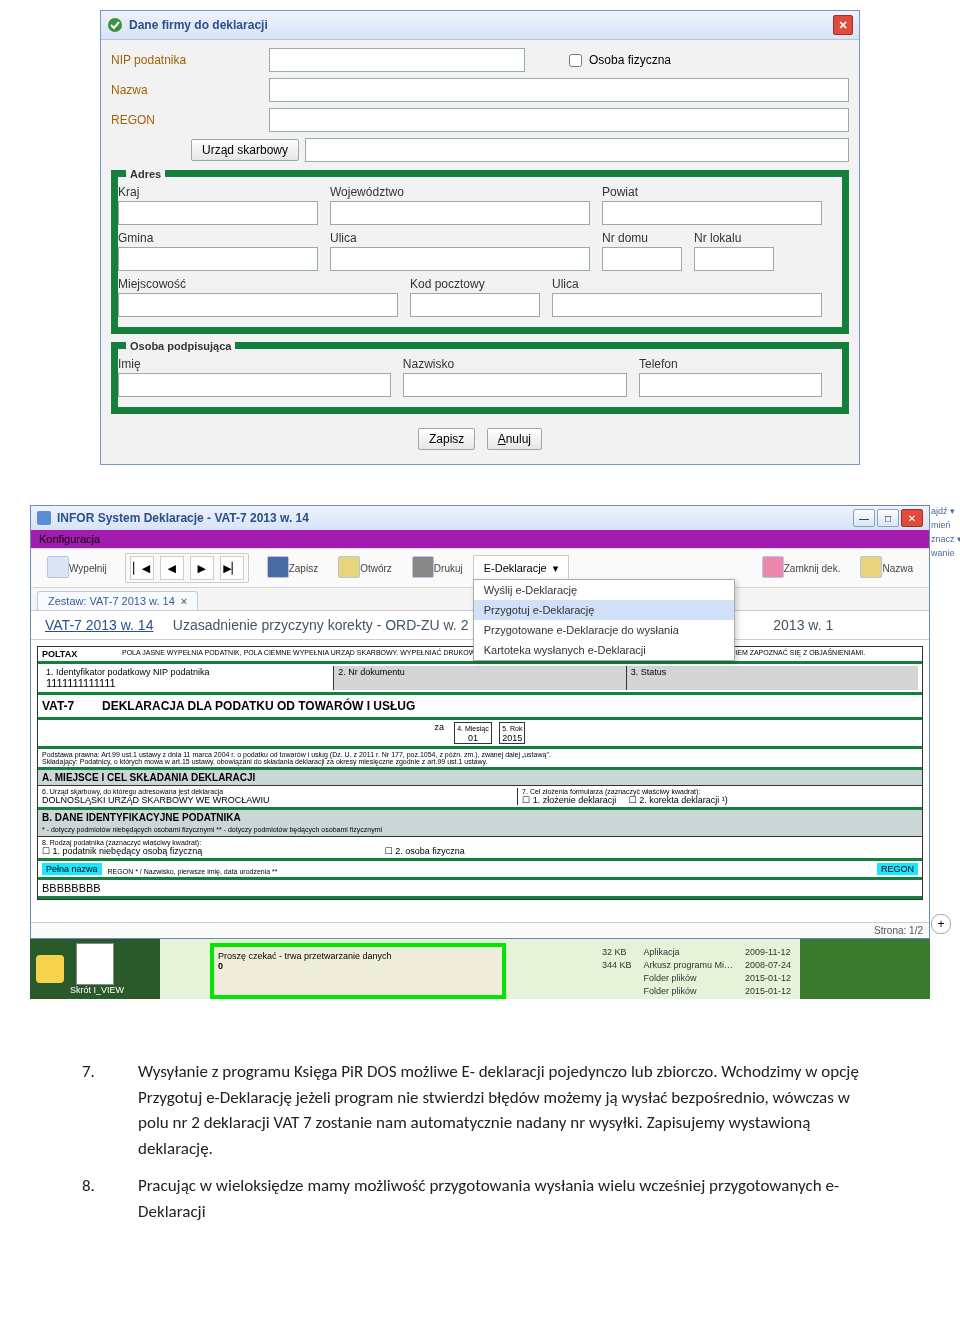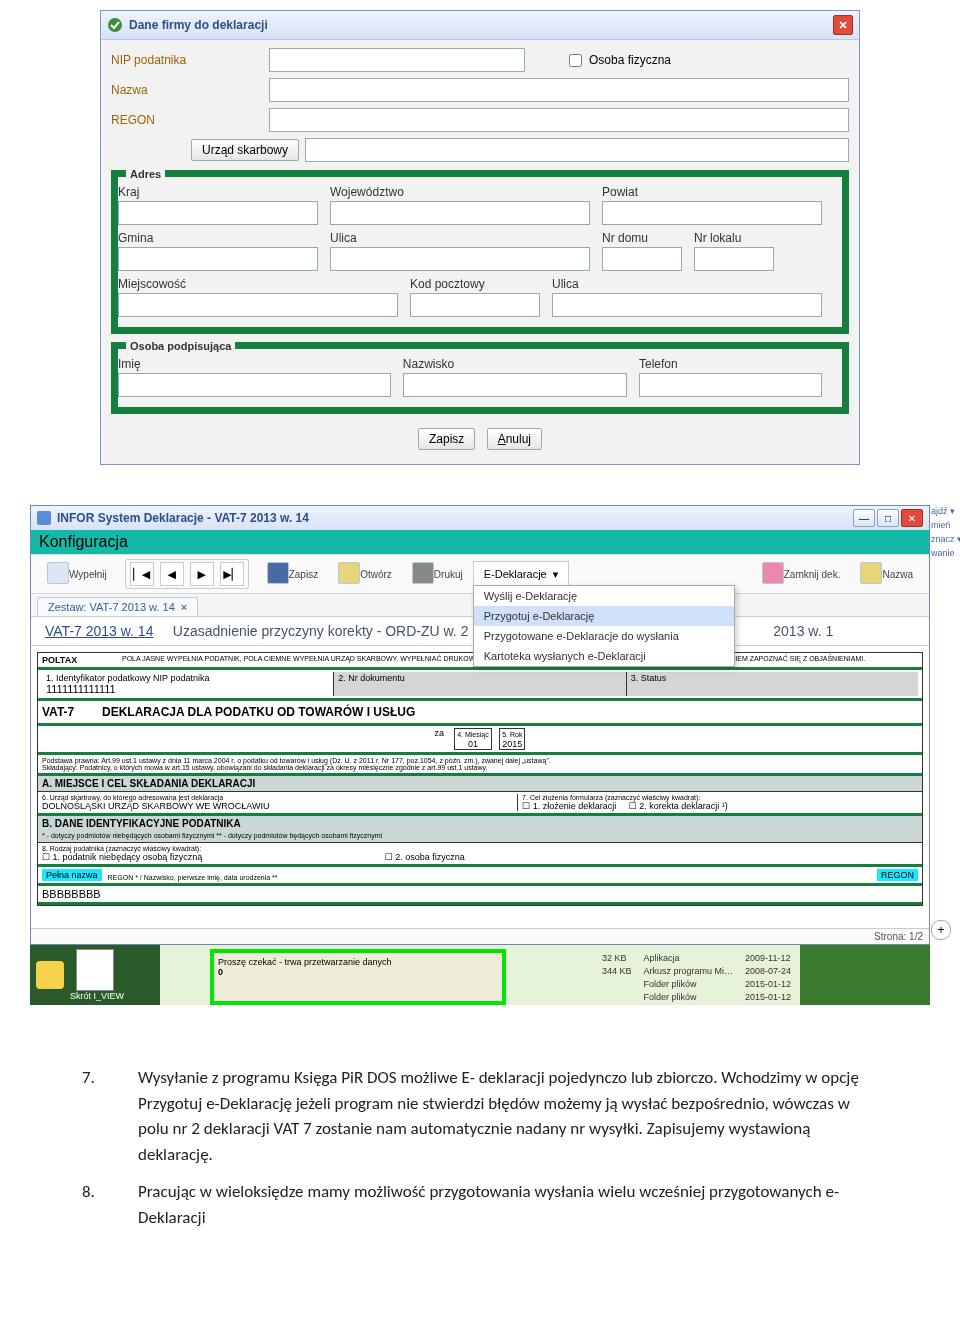--- a/index.html
+++ b/index.html
@@ -20,21 +20,21 @@
   .col .lb { color:#333; margin-bottom:2px; }
   .btnrow { text-align:center; margin-top:14px; }
   
   .shot2 { border:1px solid #6c87bc; margin:0 30px 0 30px; position:relative; }
   .window-title { background: linear-gradient(#eef3fc,#d7e3f7); padding:3px 6px; display:flex; align-items:center; }
   .app-icon { width:14px;height:14px;background:#5b8dd6;border-radius:2px;margin-right:6px; }
   .window-title .txt { font-weight:bold; color:#2b4e8c; flex:1; }
   .win-btns { display:flex; gap:2px; }
   .win-btn { width:20px;height:16px;border:1px solid #8ca0c6;background:linear-gradient(#fdfdfd,#dbe5f3);border-radius:2px;font-size:10px;display:flex;align-items:center;justify-content:center; }
   .win-btn.red { background:#e04b3c;border-color:#a62f22;color:#fff; }
-  .menubar { background:#14b8a6; padding:3px 8px; border-bottom:1px solid #ddd; font-size:16px; }
+  .menubar { background:#a21caf; padding:3px 8px; border-bottom:1px solid #ddd; font-size:11px; }
   .toolbar { background:#fafafa; border-bottom:1px solid #d5d5d5; padding:4px 6px; display:flex; align-items:center; }
   .tool { display:flex; flex-direction:row; align-items:center; padding:0 10px; font-size:10px; color:#444; cursor:pointer; }
   .tool .ic { width:20px; height:20px; margin-bottom:2px; background:#dbe5f3; border:1px solid #b5c6de; border-radius:2px; }
   .navgroup { border:1px solid #ccc; border-radius:2px; padding:2px 4px; margin:0 8px; display:flex; gap:6px; }
   .navgroup .nav { width:22px;height:22px;border:1px solid #ccc;background:#fff;display:flex;align-items:center;justify-content:center;font-size:11px; }
   .edrop { position:relative; }
   .edrop .ebtn { height:24px; border:1px solid #ccc; background:#fff; padding:0 10px; display:flex; align-items:center; font-size:11px; }
   .edrop .menu { position:absolute; top:24px; left:0; background:#fff; border:1px solid #aaa; z-index:10; min-width:260px; box-shadow:2px 2px 6px rgba(0,0,0,.2); }
   .edrop .menu .mi { padding:4px 10px; font-size:11px; color:#333; }
   .edrop .menu .mi.sel { background:#cfe0f8; }

